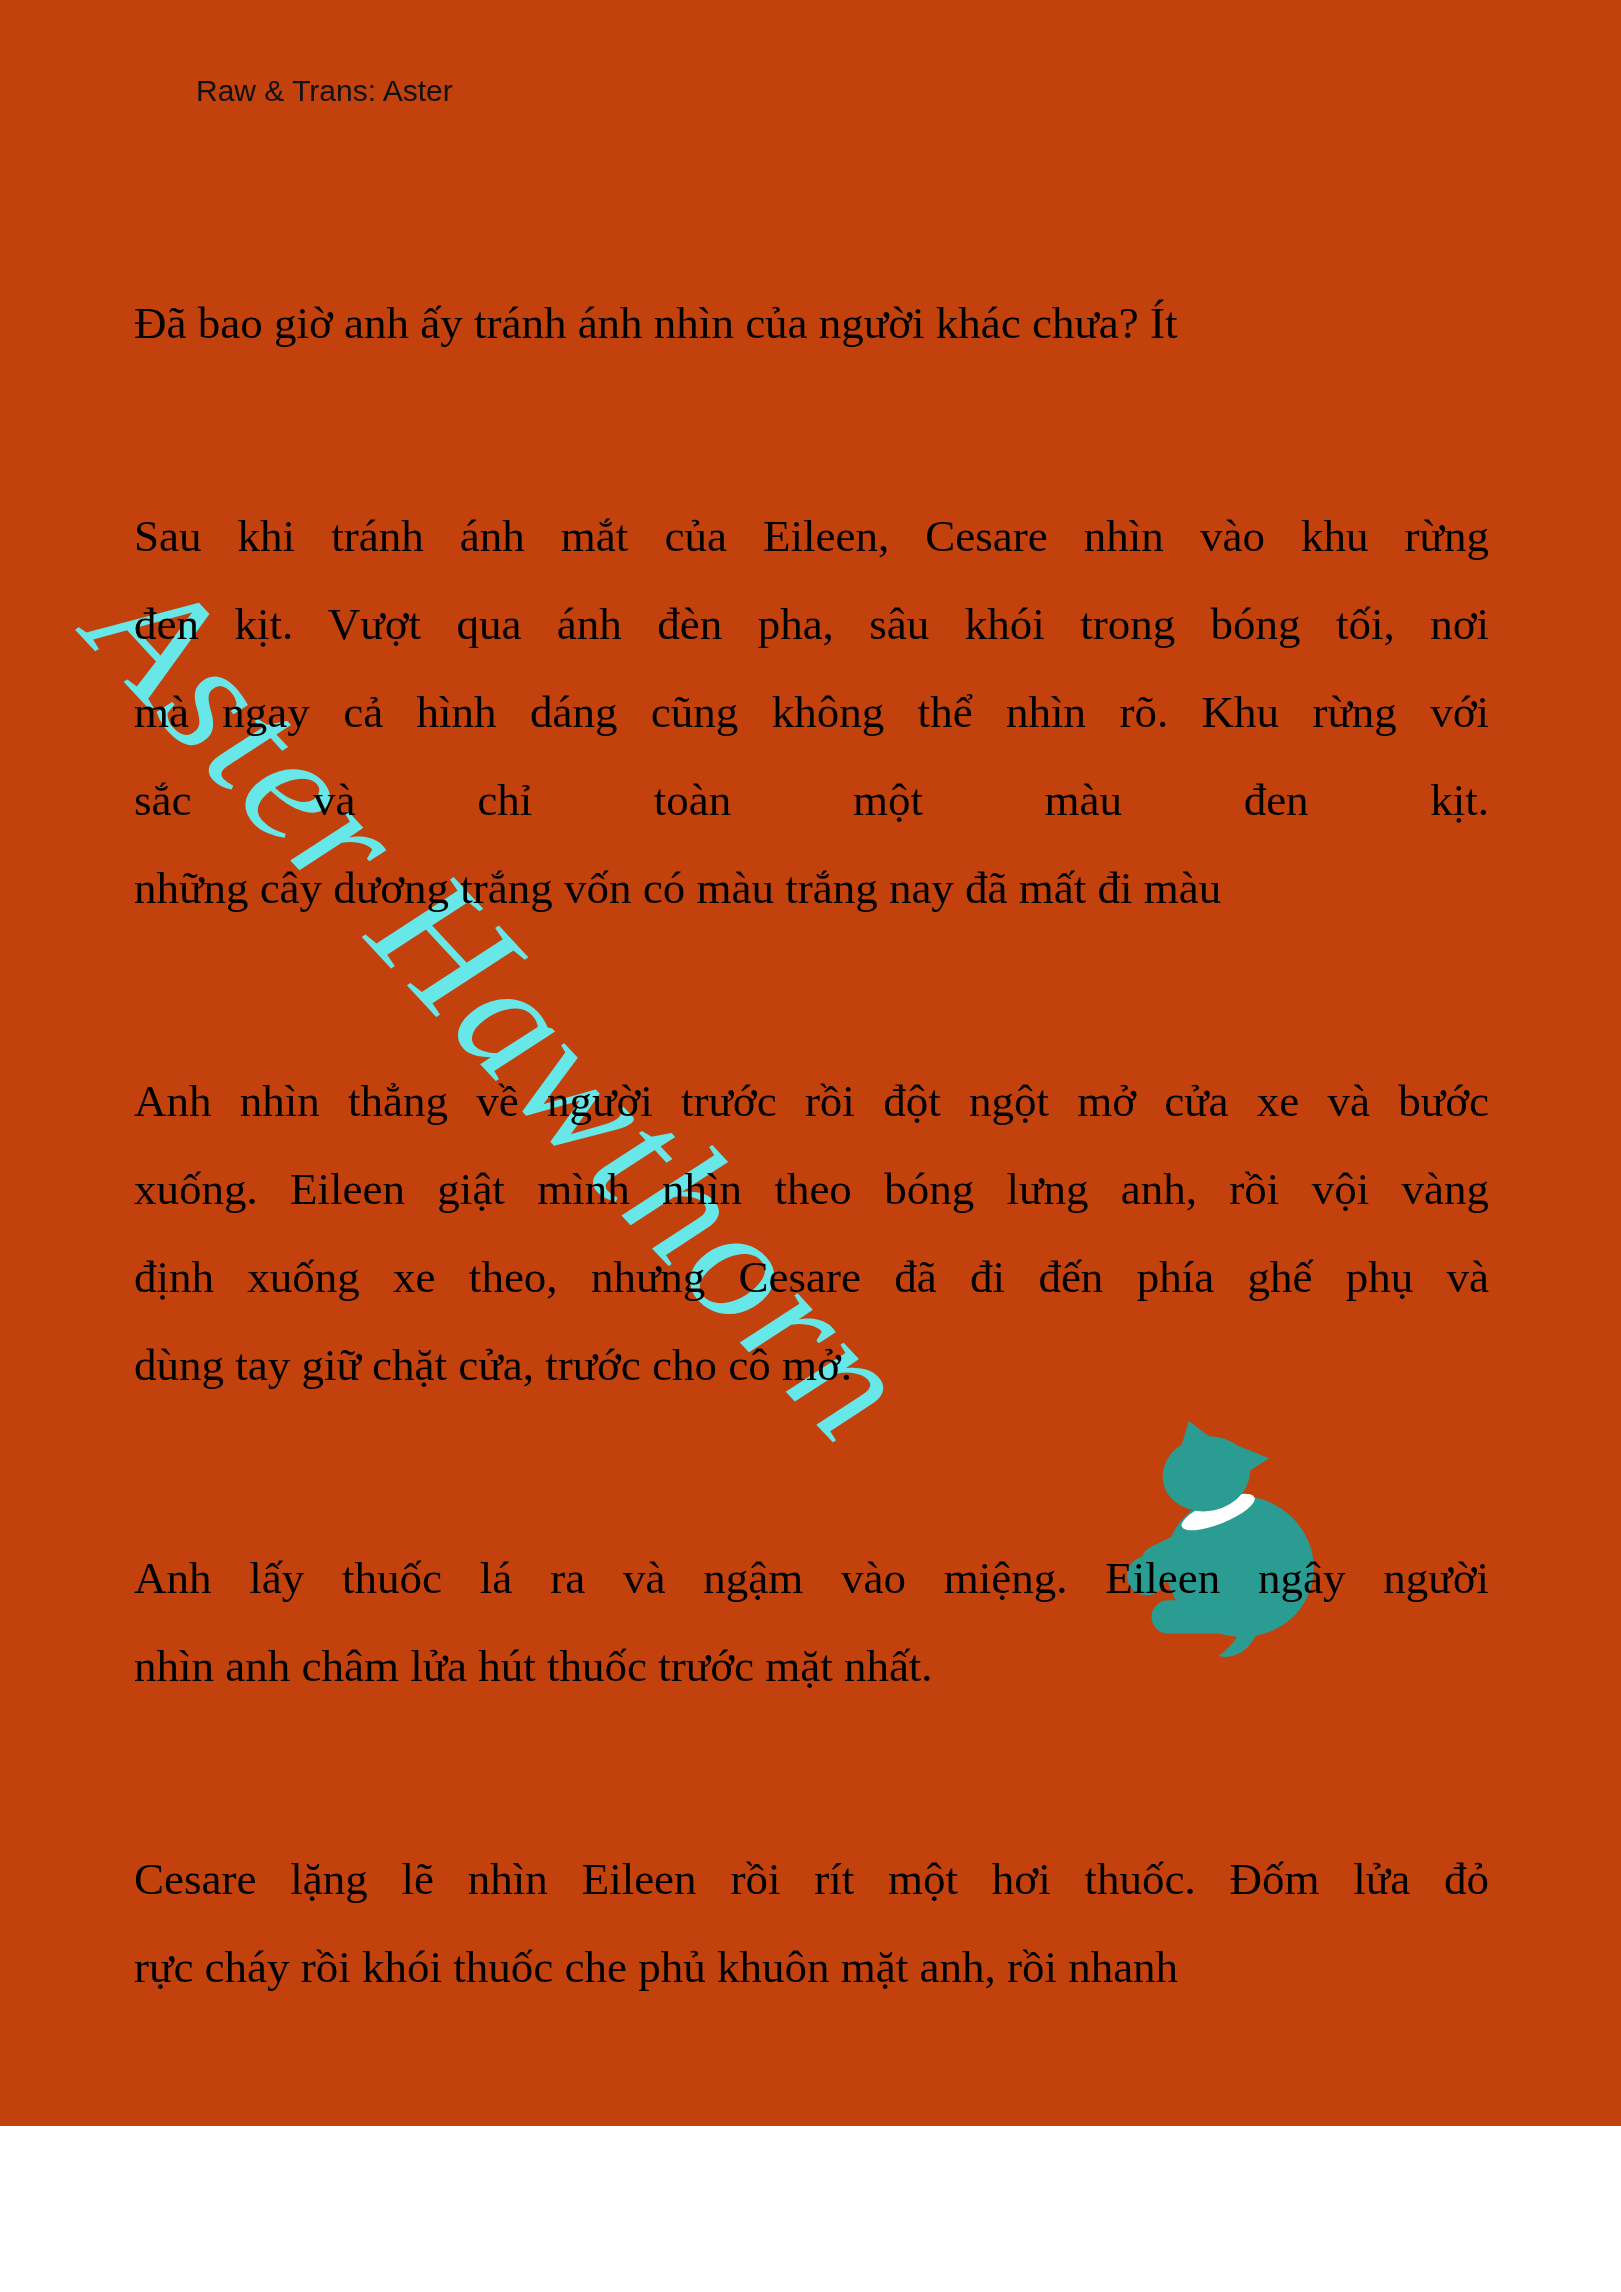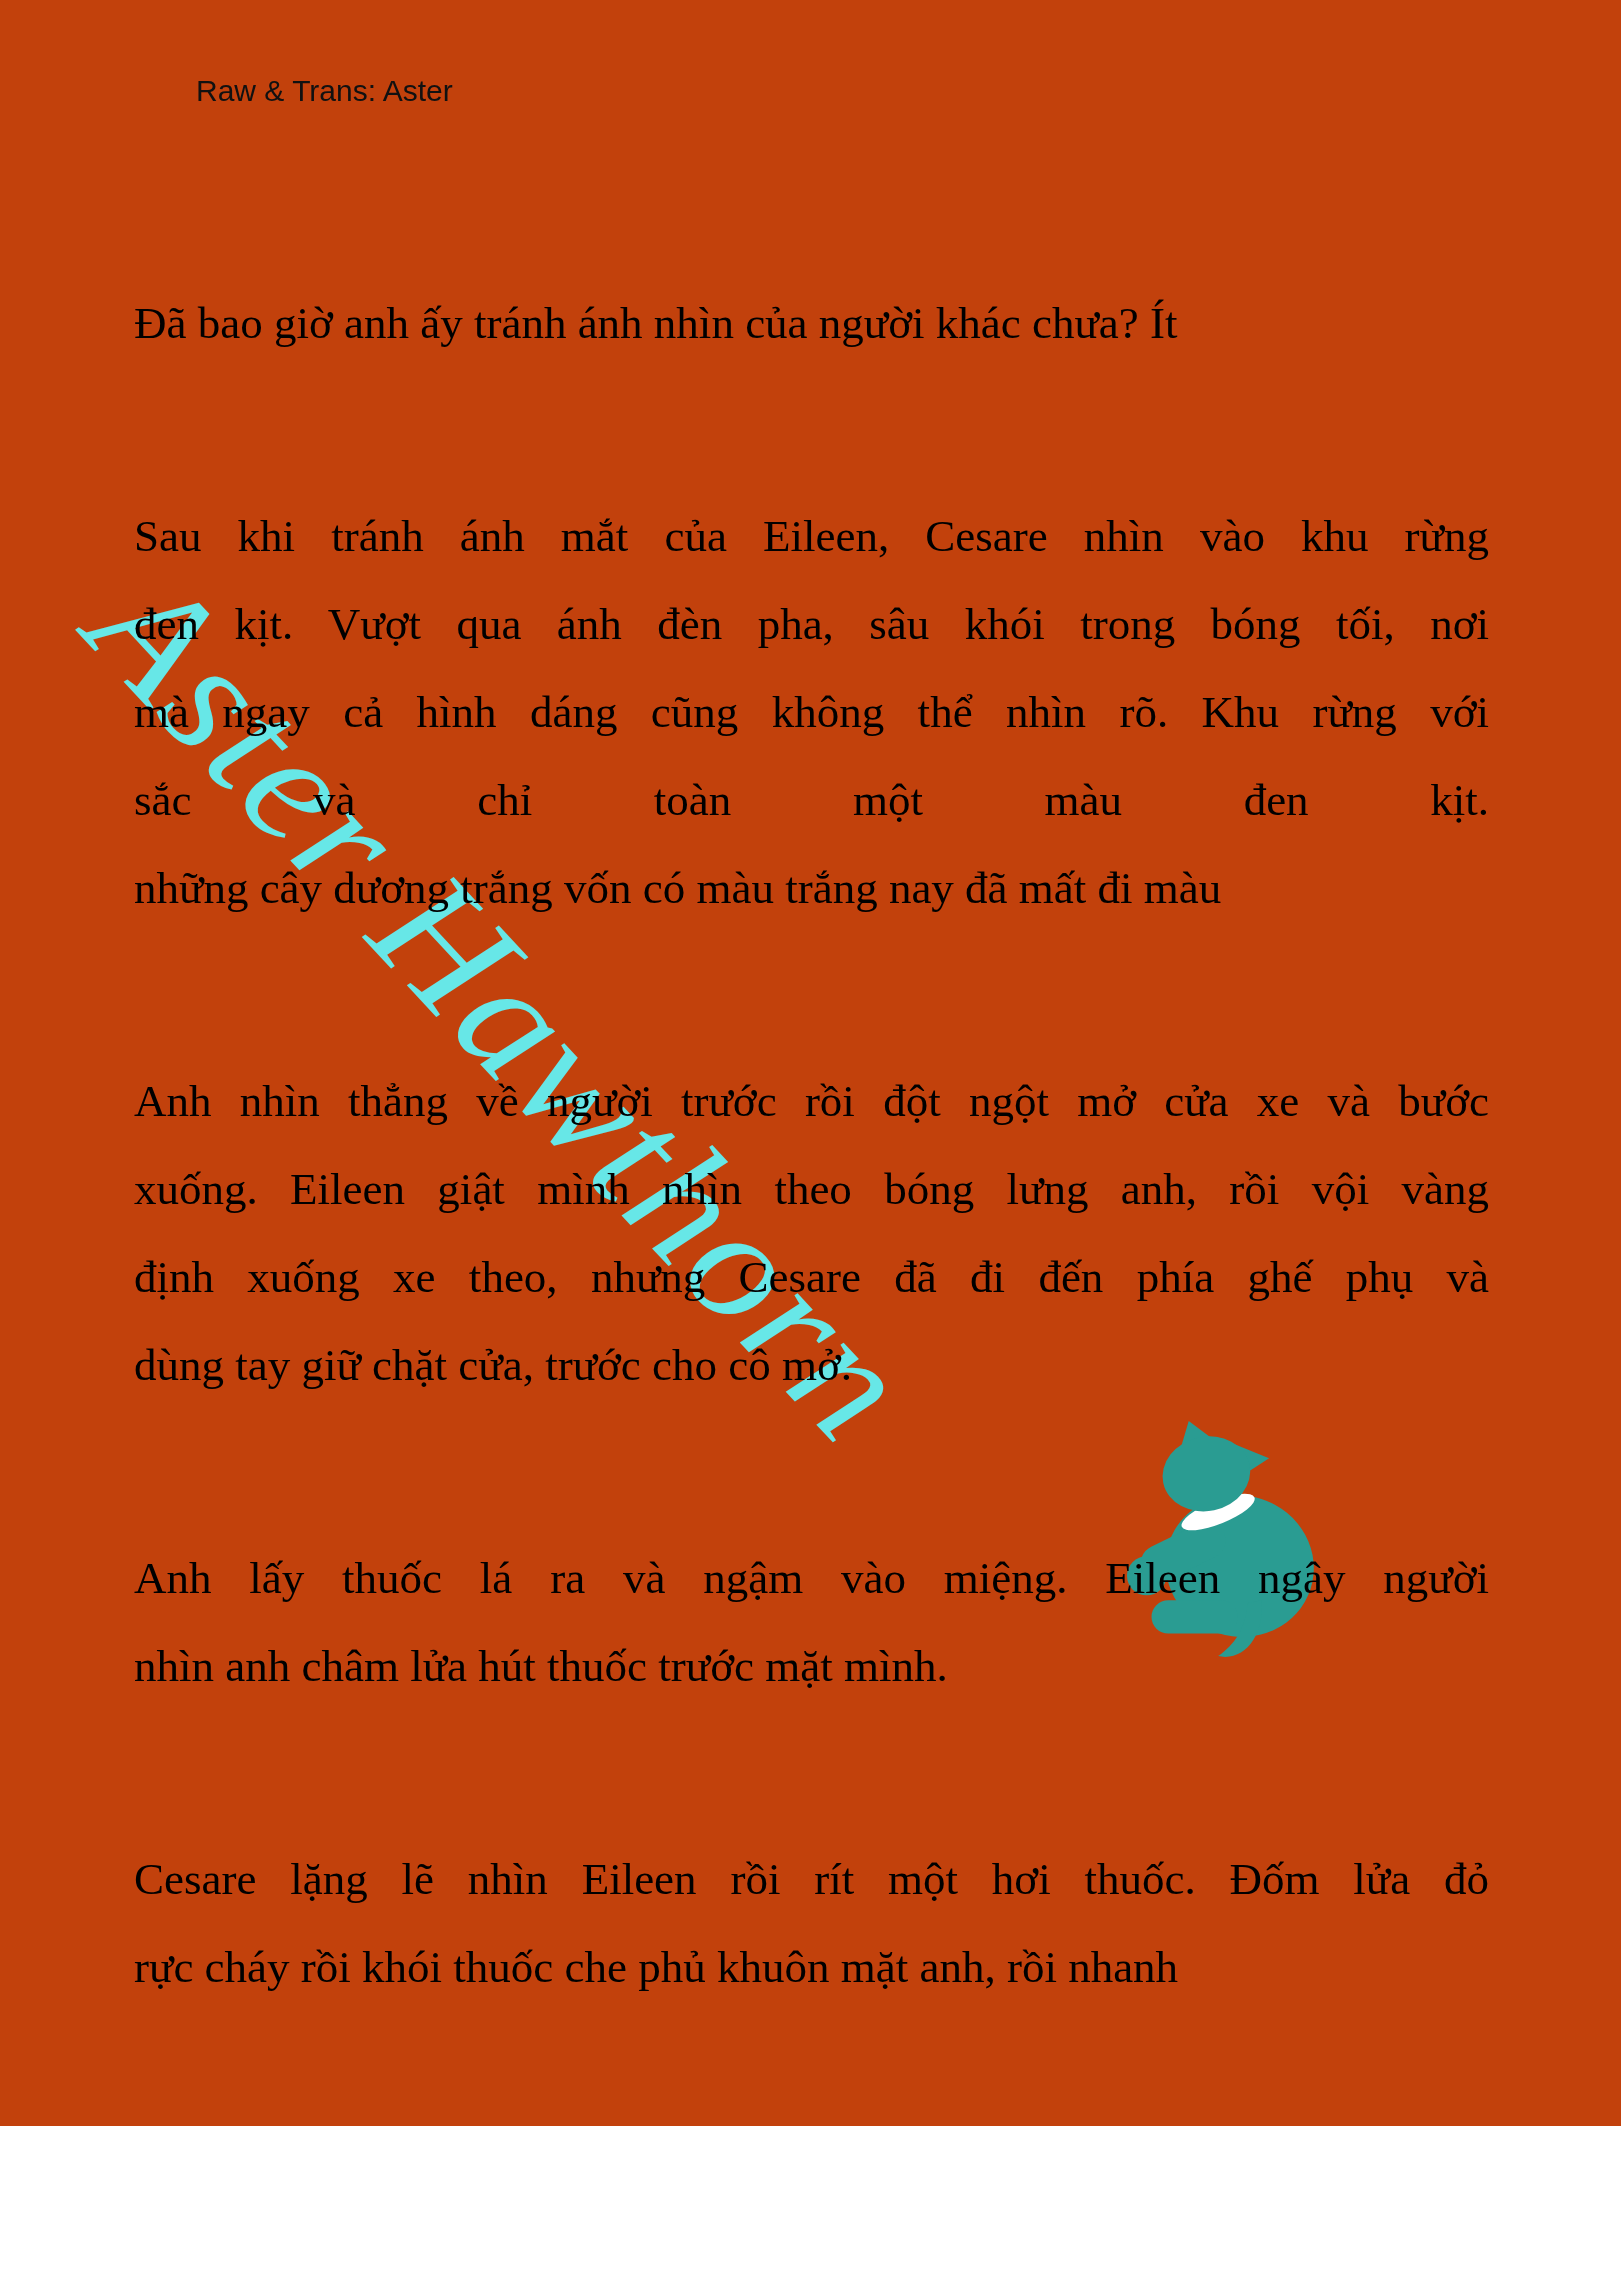--- a/index.html
+++ b/index.html
@@ -102,21 +102,21 @@
         <div class="line">những cây dương trắng vốn có màu trắng nay đã mất đi màu</div>
       </div>
       <div class="para">
         <div class="line">Anh nhìn thẳng về người trước rồi đột ngột mở cửa xe và bước</div>
         <div class="line">xuống. Eileen giật mình nhìn theo bóng lưng anh, rồi vội vàng</div>
         <div class="line">định xuống xe theo, nhưng Cesare đã đi đến phía ghế phụ và</div>
         <div class="line">dùng tay giữ chặt cửa, trước cho cô mở.</div>
       </div>
       <div class="para">
         <div class="line">Anh lấy thuốc lá ra và ngậm vào miệng. Eileen ngây người</div>
-        <div class="line">nhìn anh châm lửa hút thuốc trước mặt mình.</div>
+        <div class="line">nhìn anh châm lửa hút thuốc trước mặt nhất.</div>
       </div>
       <div class="para">
         <div class="line">Cesare lặng lẽ nhìn Eileen rồi rít một hơi thuốc. Đốm lửa đỏ</div>
         <div class="line">rực cháy rồi khói thuốc che phủ khuôn mặt anh, rồi nhanh</div>
       </div>
     </div>
 
 </div>
 
 

